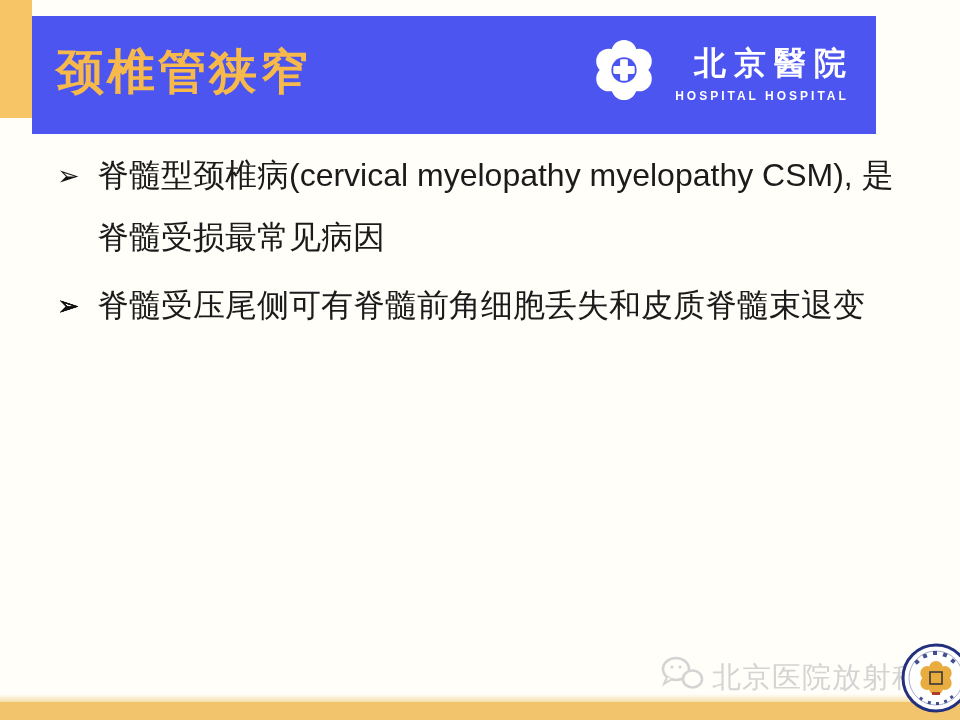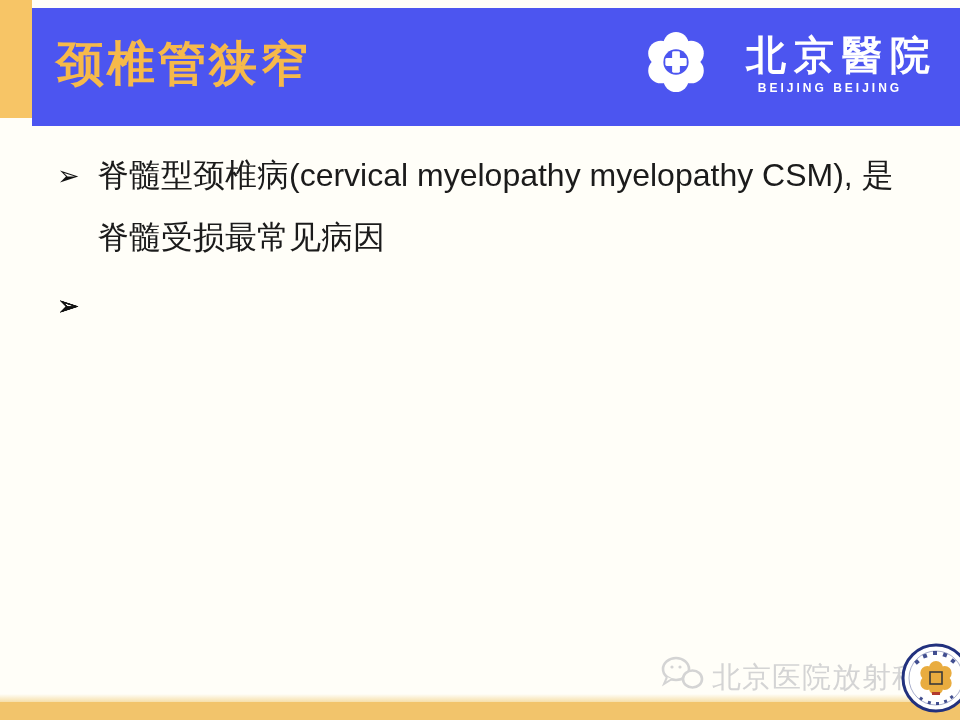--- a/index.html
+++ b/index.html
@@ -9,36 +9,36 @@
     font-family:"Liberation Sans","DejaVu Sans",sans-serif;
   }
   .slide{position:relative;width:960px;height:720px;}
 
   
   .accent-stripe{
     position:absolute;left:0;top:0;width:32px;height:118px;
     background:#F7C566;
   }
   .header-banner{
-    position:absolute;left:32px;top:8px;width:928px;height:118px;
+    position:absolute;left:32px;top:16px;width:844px;height:118px;
     background:#4C55F0;
   }
   .slide-title{
     position:absolute;left:24px;top:28px;
     font-size:48px;line-height:56px;font-weight:bold;
     color:#F6B94A;letter-spacing:3px;white-space:nowrap;
   }
   .hospital-logo{
     position:absolute;right:22px;top:20px;
     display:flex;align-items:center;gap:12px;color:#FFFFFF;
   }
   .logo-texts{display:flex;flex-direction:column;align-items:center;}
   .hospital-name-cn{
     font-family:"DejaVu Serif","Liberation Serif",serif;
-    font-size:40px;line-height:46px;font-weight:bold;
+    font-size:32px;line-height:46px;font-weight:bold;
     letter-spacing:8px;white-space:nowrap;margin-left:24px;
   }
   .hospital-name-en{
     font-size:12px;line-height:16px;letter-spacing:3px;
     font-weight:bold;white-space:nowrap;margin-top:2px;
   }
 
   
   .bullet-list{
     position:absolute;left:57px;top:144px;width:868px;
@@ -97,41 +97,42 @@
           </g>
           <circle cx="35" cy="35" r="13" fill="#4C55F0"></circle>
           <g fill="#FFFFFF">
             <rect x="24" y="31" width="22" height="8" rx="1.5"></rect>
             <rect x="31" y="24" width="8" height="22" rx="1.5"></rect>
           </g>
         </svg>
       </span>
       <span class="logo-texts">
         <span class="hospital-name-cn">北京醫院</span>
-        <span class="hospital-name-en">BEIJING BEIJING</span>
+        <span class="hospital-name-en">HOSPITAL HOSPITAL</span>
       </span>
     </div>
   </div>
 
   <ul class="bullet-list">
     <li>
       <span class="bullet-marker">➢</span>
       <span>脊髓型颈椎病(cervical myelopathy myelopathy CSM), 是脊髓受损最常见病因</span>
     </li>
     <li class="bold">
       <span class="bullet-marker">➢</span>
     </li>
     <li>
       <span class="bullet-marker">➢</span>
     </li>
     <li>
       <span class="bullet-marker">➢</span>
     </li>
     <li>
       <span class="bullet-marker">➢</span>
+      <span>脊髓受压尾侧可有脊髓前角细胞丢失和皮质脊髓束退变</span>
     </li>
   </ul>
 
   <div class="watermark">
     <span>
       <svg width="44" height="36" viewBox="0 0 44 36">
         <g fill="none" stroke="#D4D4D4" stroke-width="2.6">
           <ellipse cx="16" cy="14" rx="13" ry="11"></ellipse>
           <path d="M7 22 L4 29 L12 24" fill="#FFFEF8" stroke-width="2"></path>
           <ellipse cx="32.5" cy="24" rx="9.5" ry="8.5" fill="#FFFEF8"></ellipse>

